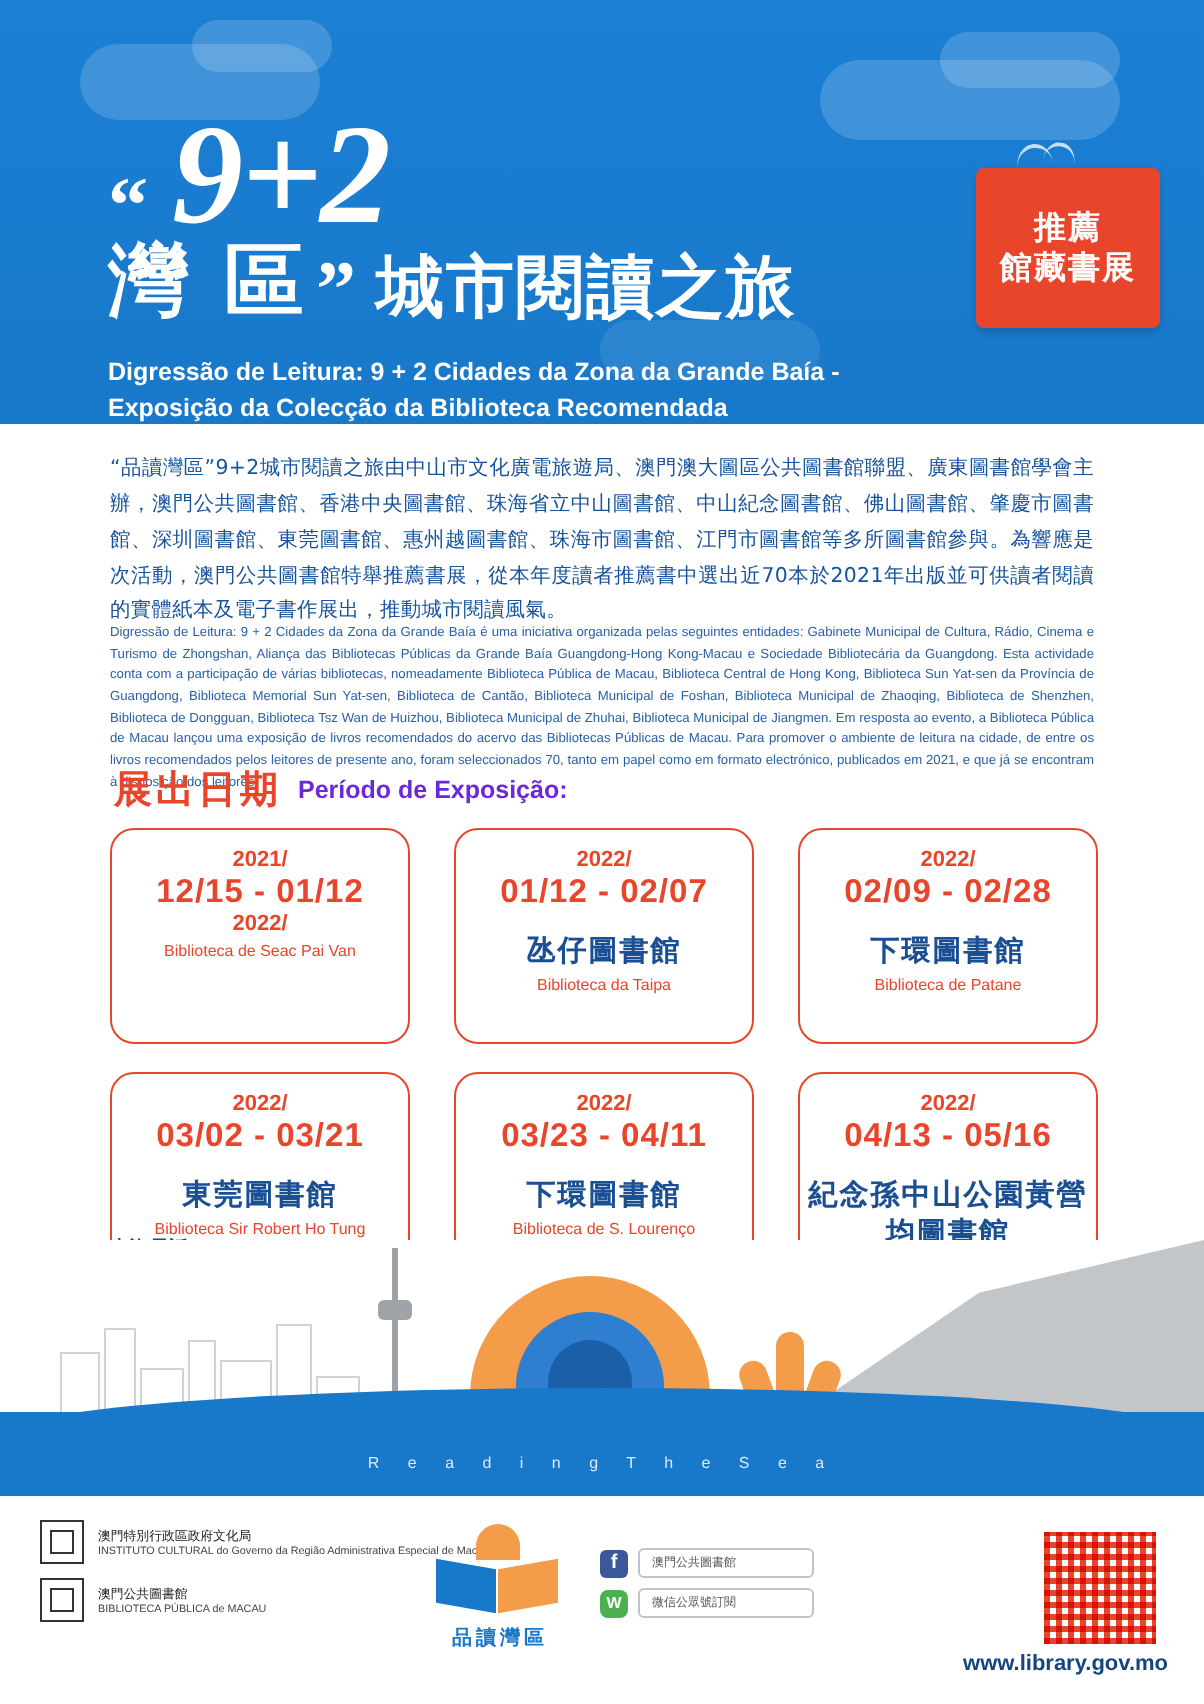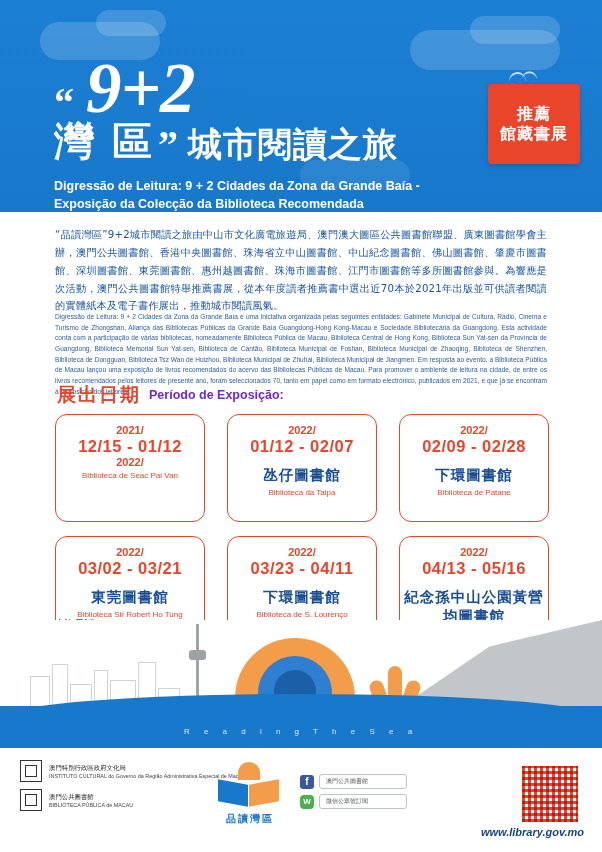--- a/index.html
+++ b/index.html
@@ -250,21 +250,21 @@
   }
   .qr{
     position:absolute;right:22px;top:16px;width:56px;height:56px;
     background:
       repeating-linear-gradient(0deg,#e8452b 0 3px,#fff 3px 6px),
       repeating-linear-gradient(90deg,#e8452b 0 3px,#fff 3px 6px);
     background-blend-mode:multiply;
     border:2px solid #fff;
   }
   .web{
-    position:absolute;right:18px;bottom:14px;font-size:11px;font-weight:bold;color:#14457f;font-style:italic;
+    position:absolute;right:18px;bottom:14px;font-size:11px;font-weight:bold;color:#14457f;
   }
 </style>
 </head>
 <body>
 
 <div class="poster">
 
   <div class="top-band">
     <div class="cloud c1"></div>
     <div class="cloud c2"></div>

